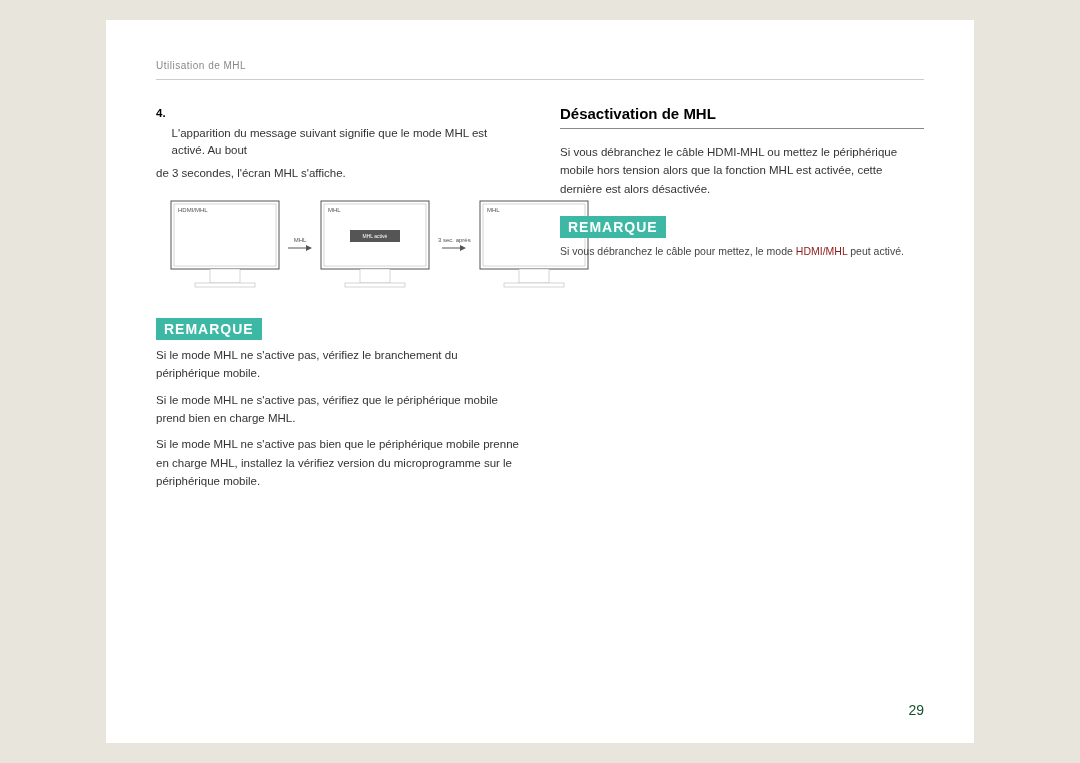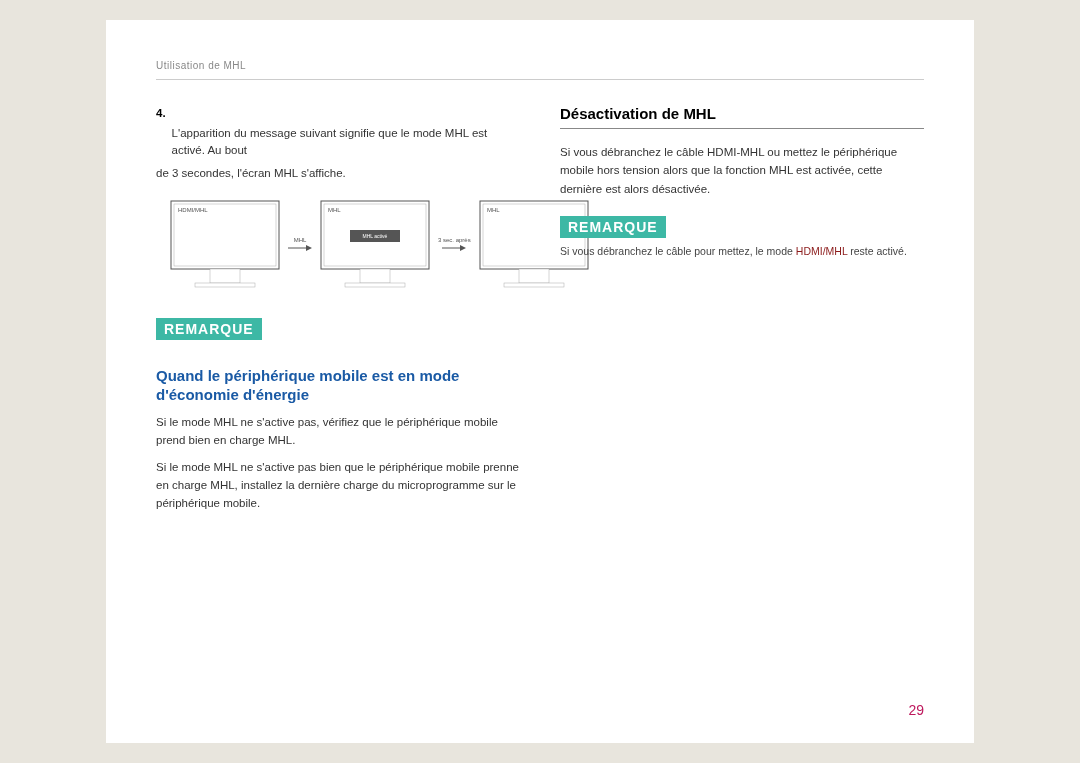--- a/index.html
+++ b/index.html
@@ -84,21 +84,21 @@
       font-size: 11.5px;
       color: #333;
       line-height: 1.6;
       margin-bottom: 8px;
     }
     .page-num {
       position: absolute;
       bottom: 25px;
       right: 50px;
       font-size: 14px;
-      color: #be185d;
+      color: #14532d;
     }
   </style>
 </head>
 <body>
 
 <div class="page">
   <div class="header-line">Utilisation de MHL</div>
 
   <div class="columns">
     <div class="col">
@@ -150,30 +150,30 @@
             <rect x="4" y="4" width="102" height="62" fill="#fff" stroke="#aaa" stroke-width="0.5"></rect>
             <text x="8" y="12" font-size="6" fill="#555">MHL</text>
             <rect x="40" y="69" width="30" height="14" fill="#fff" stroke="#aaa" stroke-width="0.5"></rect>
             <rect x="25" y="83" width="60" height="4" fill="#fff" stroke="#aaa" stroke-width="0.5"></rect>
           </svg>
         </div>
       </div>
 
       <div class="remarque-tag">REMARQUE</div>
 
-      <h2 class="sub-title">Quand le périphérique mobile est en mode d'économie d'énergie</h2>
 
+      <p class="body-text">Si le mode MHL ne s'active pas, vérifiez le branchement du périphérique mobile.</p>
       <p class="body-text">Si le mode MHL ne s'active pas, vérifiez que le périphérique mobile prend bien en charge MHL.</p>
-      <p class="body-text">Si le mode MHL ne s'active pas bien que le périphérique mobile prenne en charge MHL, installez la dernière charge du microprogramme sur le périphérique mobile.</p>
+      <p class="body-text">Si le mode MHL ne s'active pas bien que le périphérique mobile prenne en charge MHL, installez la vérifiez version du microprogramme sur le périphérique mobile.</p>
     </div>
 
     <div class="col">
       <h1 class="section-title">Désactivation de MHL</h1>
       <p class="body-text">Si vous débranchez le câble HDMI-MHL ou mettez le périphérique mobile hors tension alors que la fonction MHL est activée, cette dernière est alors désactivée.</p>
       <div class="remarque-tag">REMARQUE</div>
       <div class="remarque-text">
-        <span>Si vous débranchez le câble pour mettez, le mode </span><span class="hl">HDMI/MHL</span><span> reste activé.</span>
+        <span>Si vous débranchez le câble pour mettez, le mode </span><span class="hl">HDMI/MHL</span><span> peut activé.</span>
       </div>
     </div>
   </div>
 
   <div class="page-num">29</div>
 </div>
 
 </body></html>

